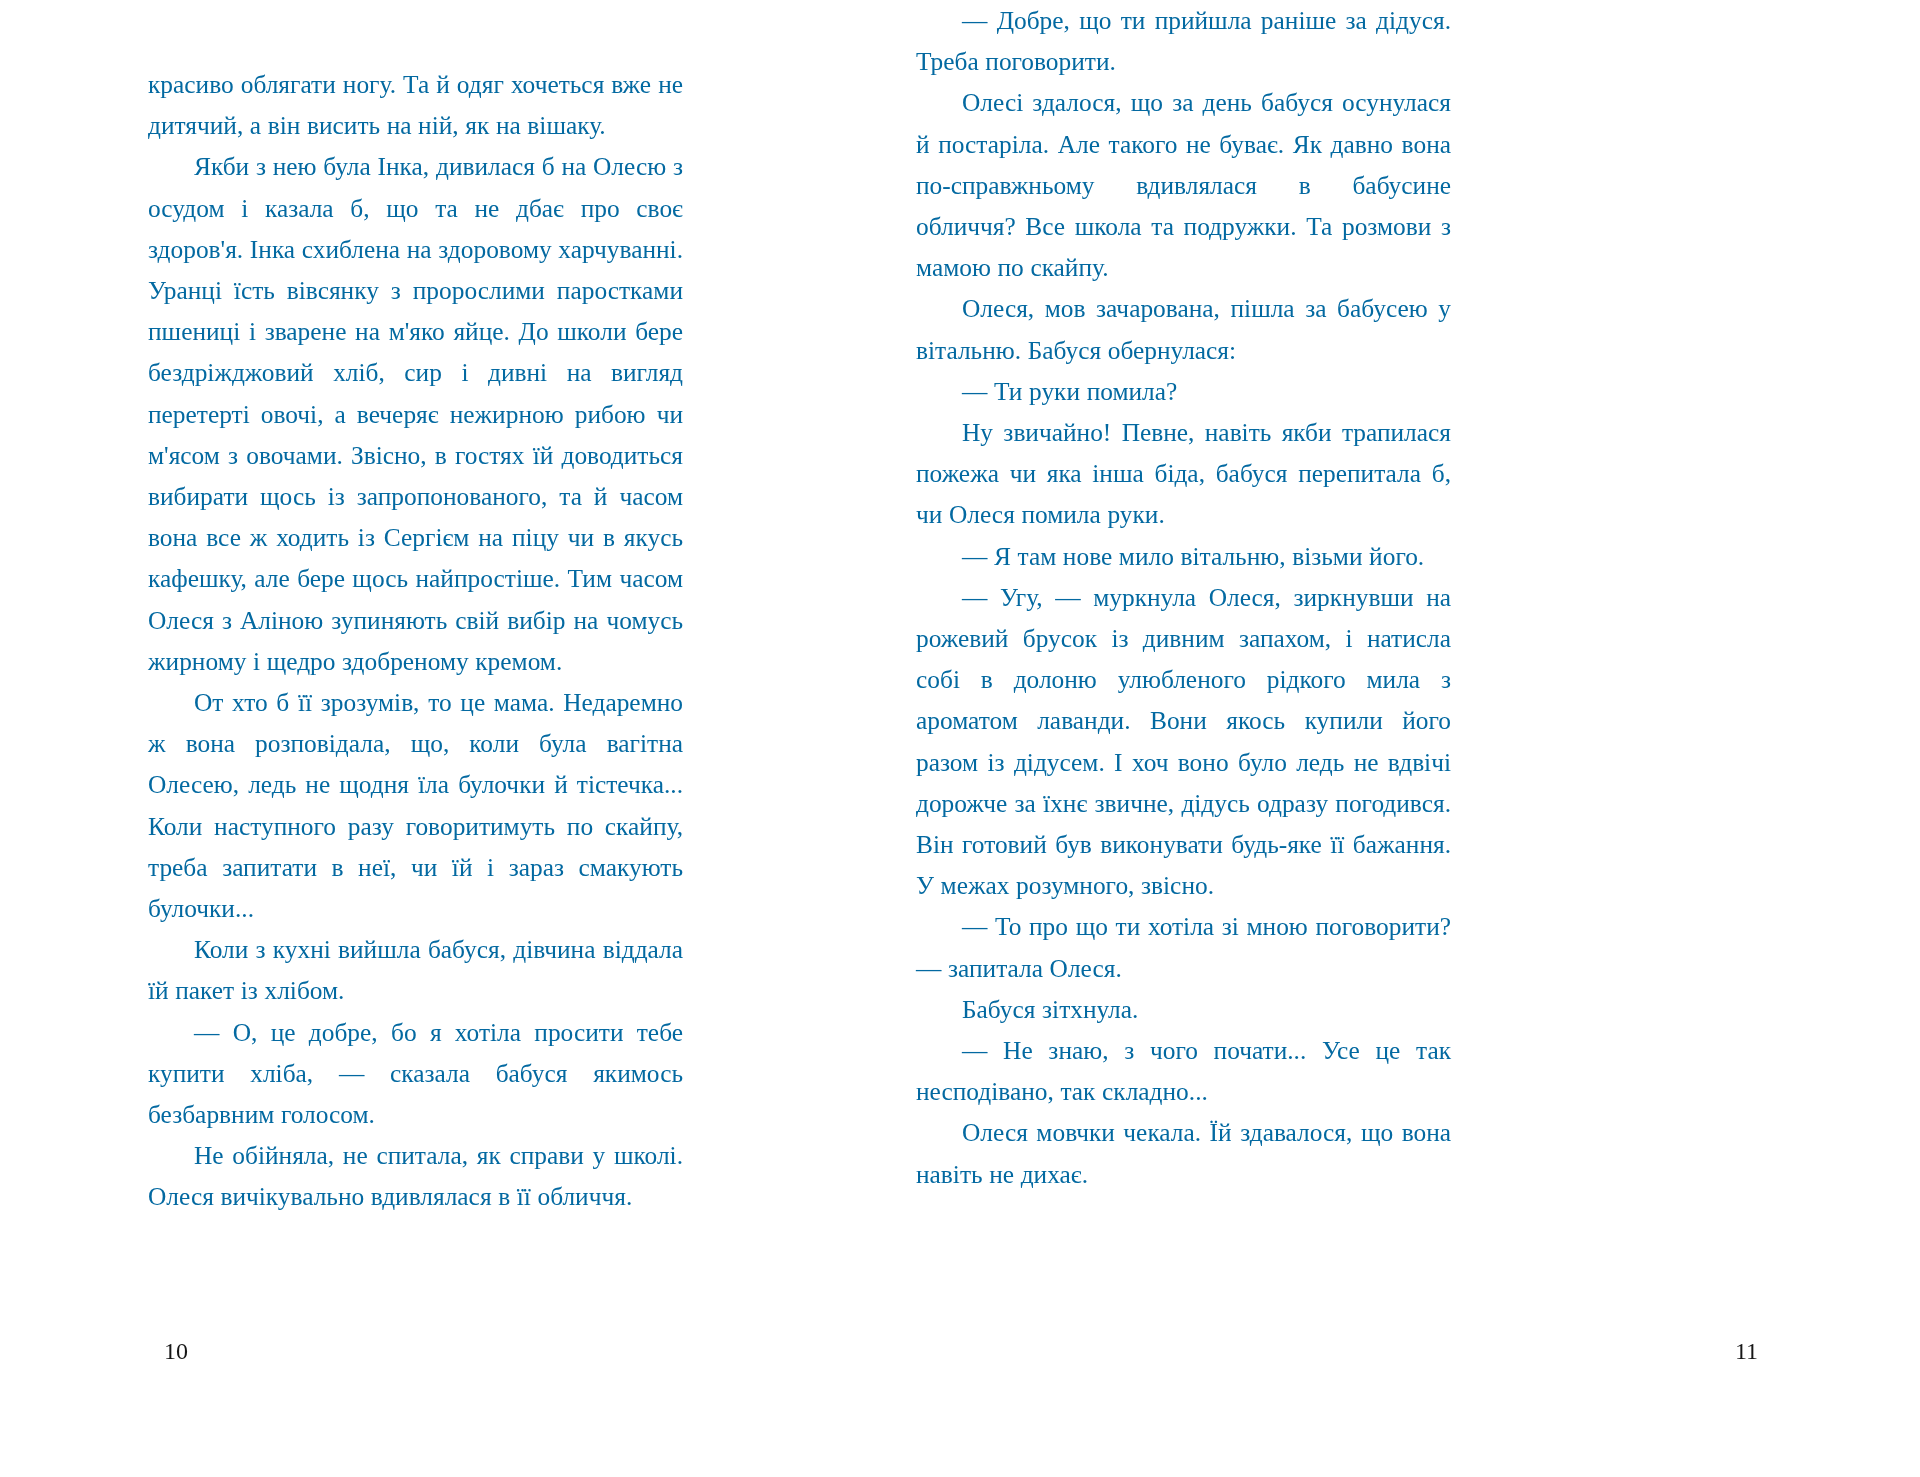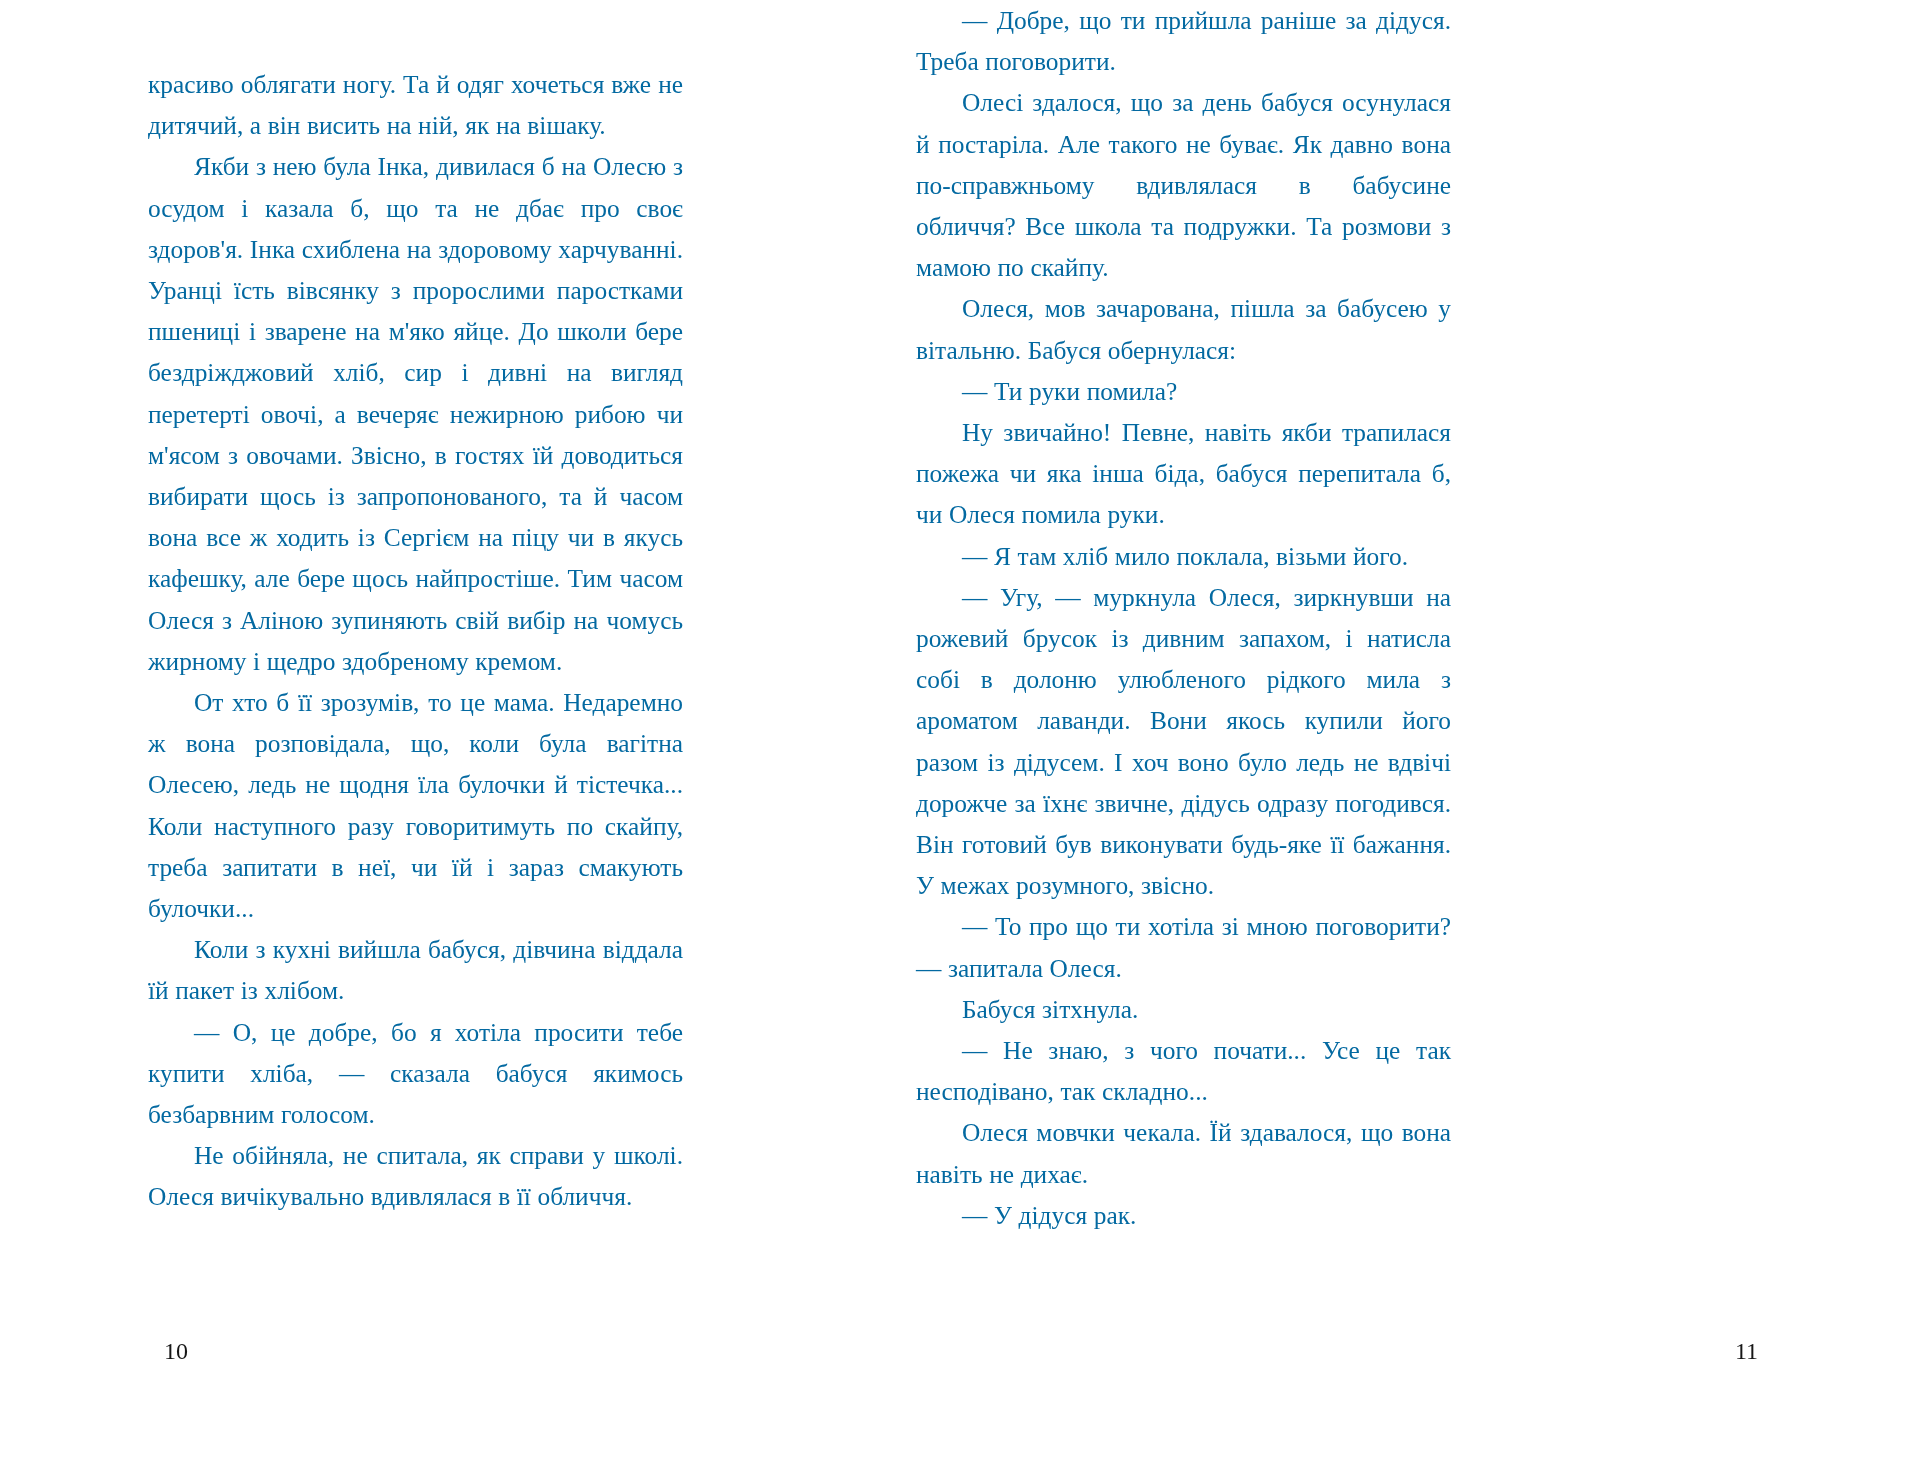--- a/index.html
+++ b/index.html
@@ -101,24 +101,23 @@
     <div class="page-number">10</div>
   </div>
 
   <div class="page page-right">
     <div class="text-block">
         <p class="para">— Добре, що ти прийшла раніше за дідуся. Треба поговорити.</p>
         <p class="para">Олесі здалося, що за день бабуся осунулася й постаріла. Але такого не буває. Як давно вона по-справжньому вдивлялася в бабусине обличчя? Все школа та подружки. Та розмови з мамою по скайпу.</p>
         <p class="para">Олеся, мов зачарована, пішла за бабусею у вітальню. Бабуся обернулася:</p>
         <p class="para">— Ти руки помила?</p>
         <p class="para">Ну звичайно! Певне, навіть якби трапилася пожежа чи яка інша біда, бабуся перепитала б, чи Олеся помила руки.</p>
-        <p class="para">— Я там хліб мило поклала, візьми його.</p>
+        <p class="para">— Я там нове мило вітальню, візьми його.</p>
         <p class="para">— Угу, — муркнула Олеся, зиркнувши на рожевий брусок із дивним запахом, і натисла собі в долоню улюбленого рідкого мила з ароматом лаванди. Вони якось купили його разом із дідусем. І хоч воно було ледь не вдвічі дорожче за їхнє звичне, дідусь одразу погодився. Він готовий був виконувати будь-яке її бажання. У межах розумного, звісно.</p>
         <p class="para">— То про що ти хотіла зі мною поговорити? — запитала Олеся.</p>
         <p class="para">Бабуся зітхнула.</p>
         <p class="para">— Не знаю, з чого почати... Усе це так несподівано, так складно...</p>
         <p class="para">Олеся мовчки чекала. Їй здавалося, що вона навіть не дихає.</p>
-        <p class="para">— У дідуся рак.</p>
       </div>
     <div class="page-number">11</div>
   </div>
 
 </div>
 
 </body></html>

